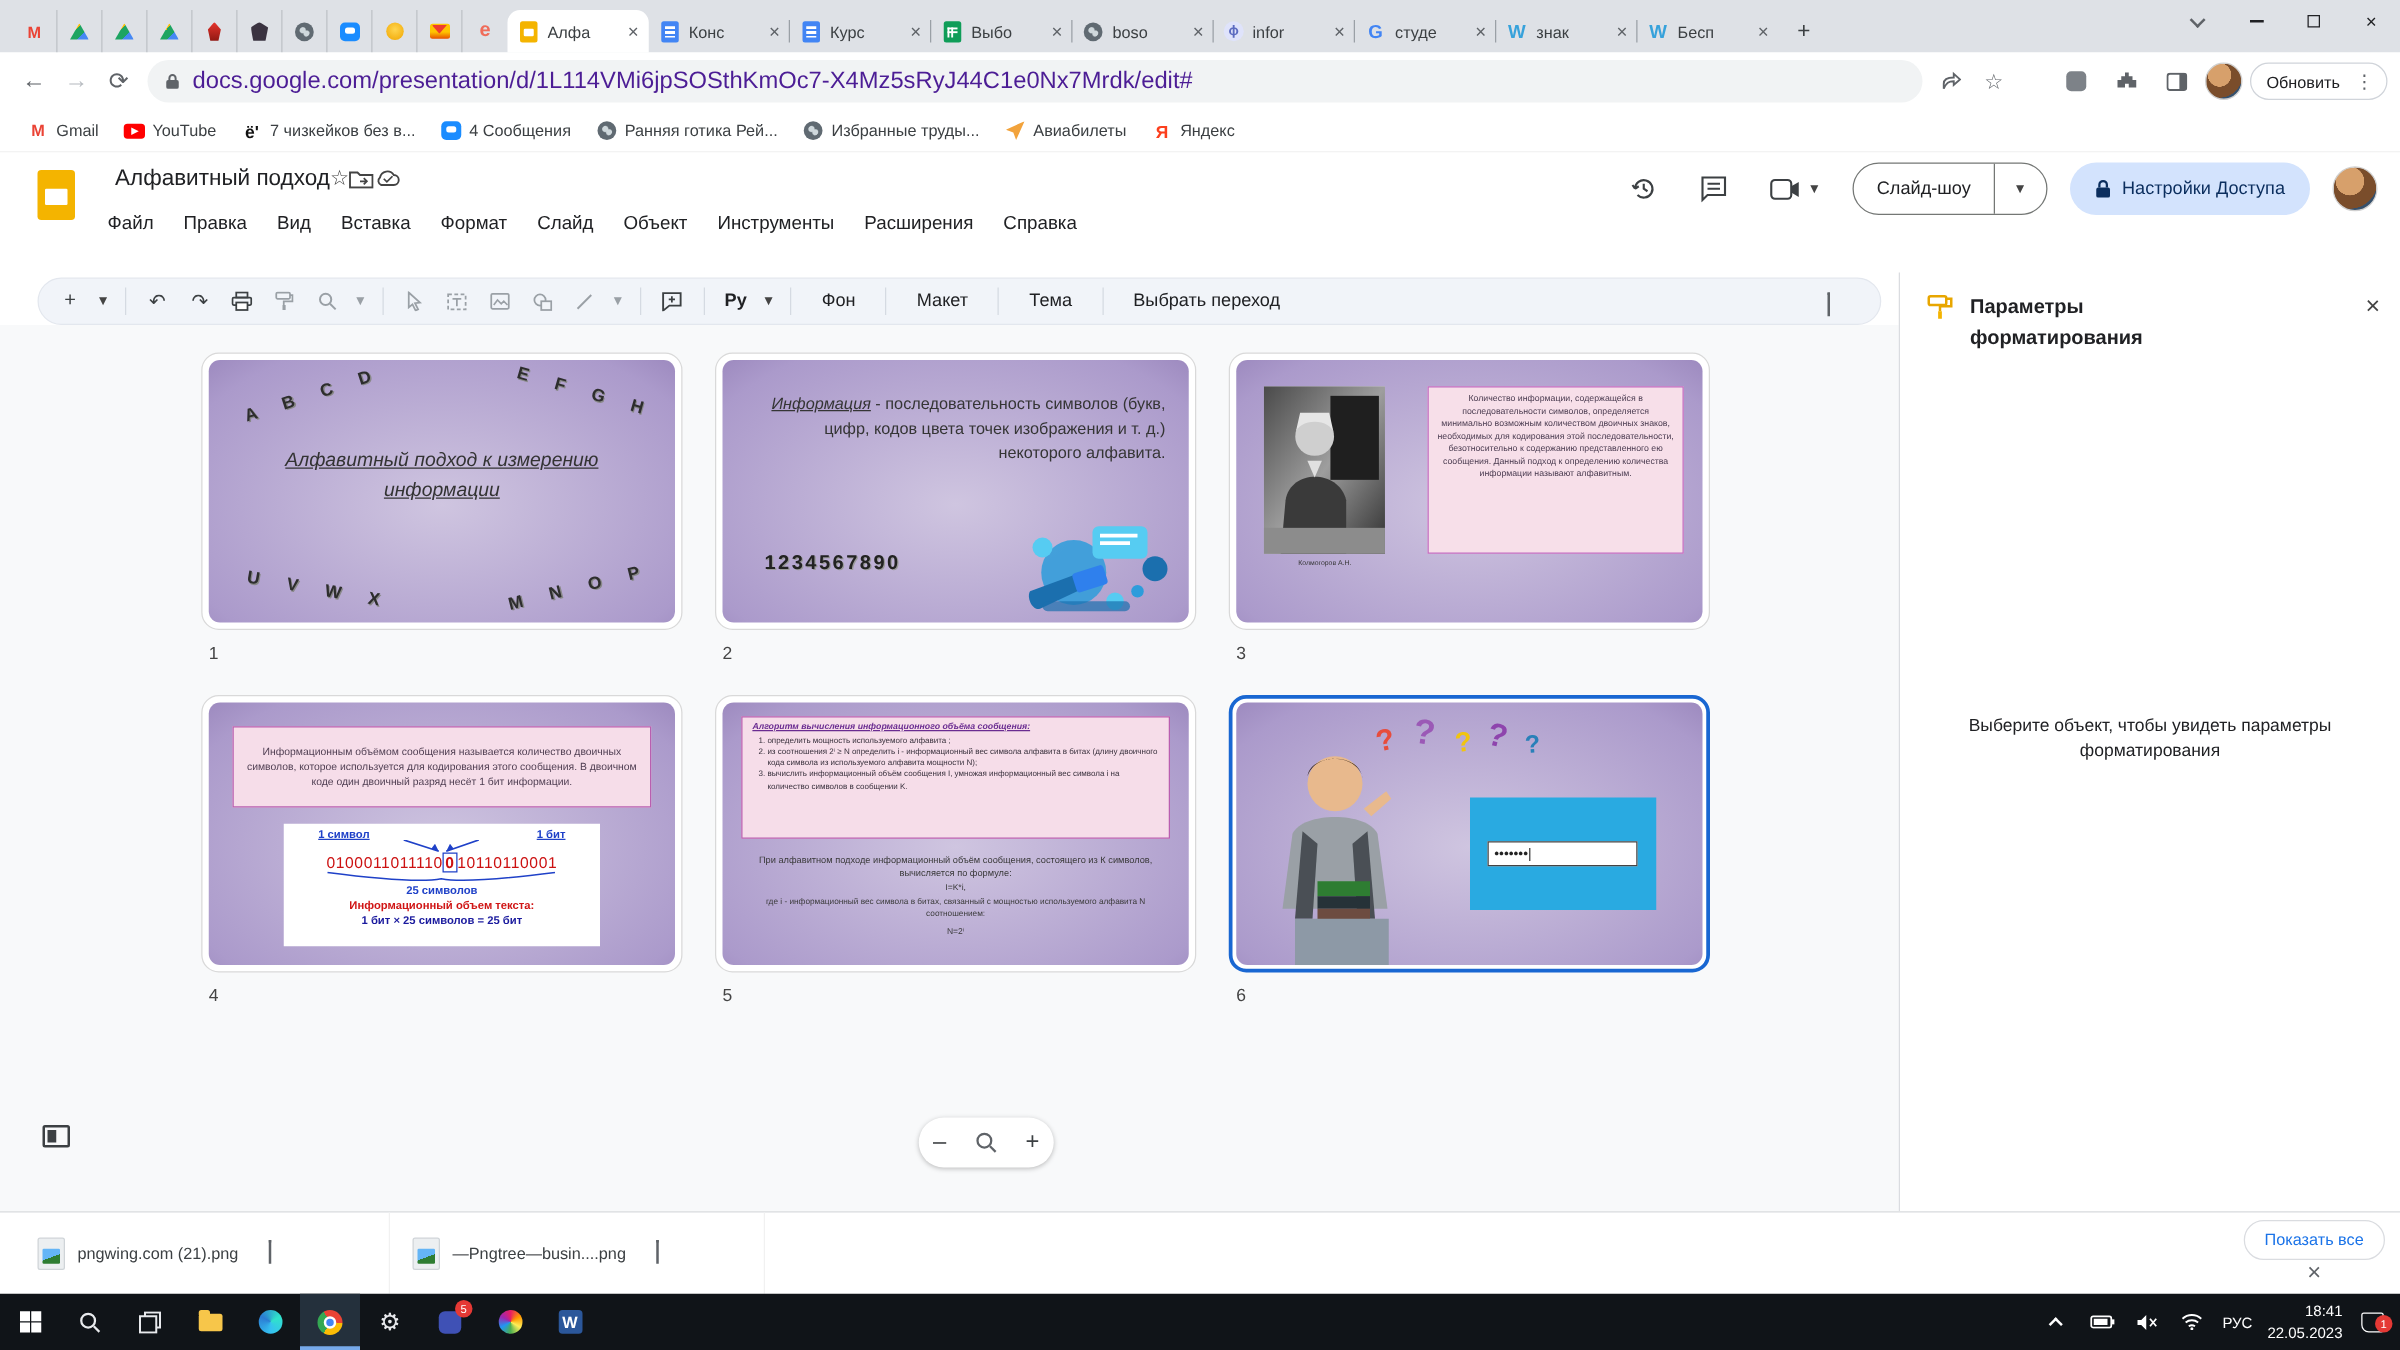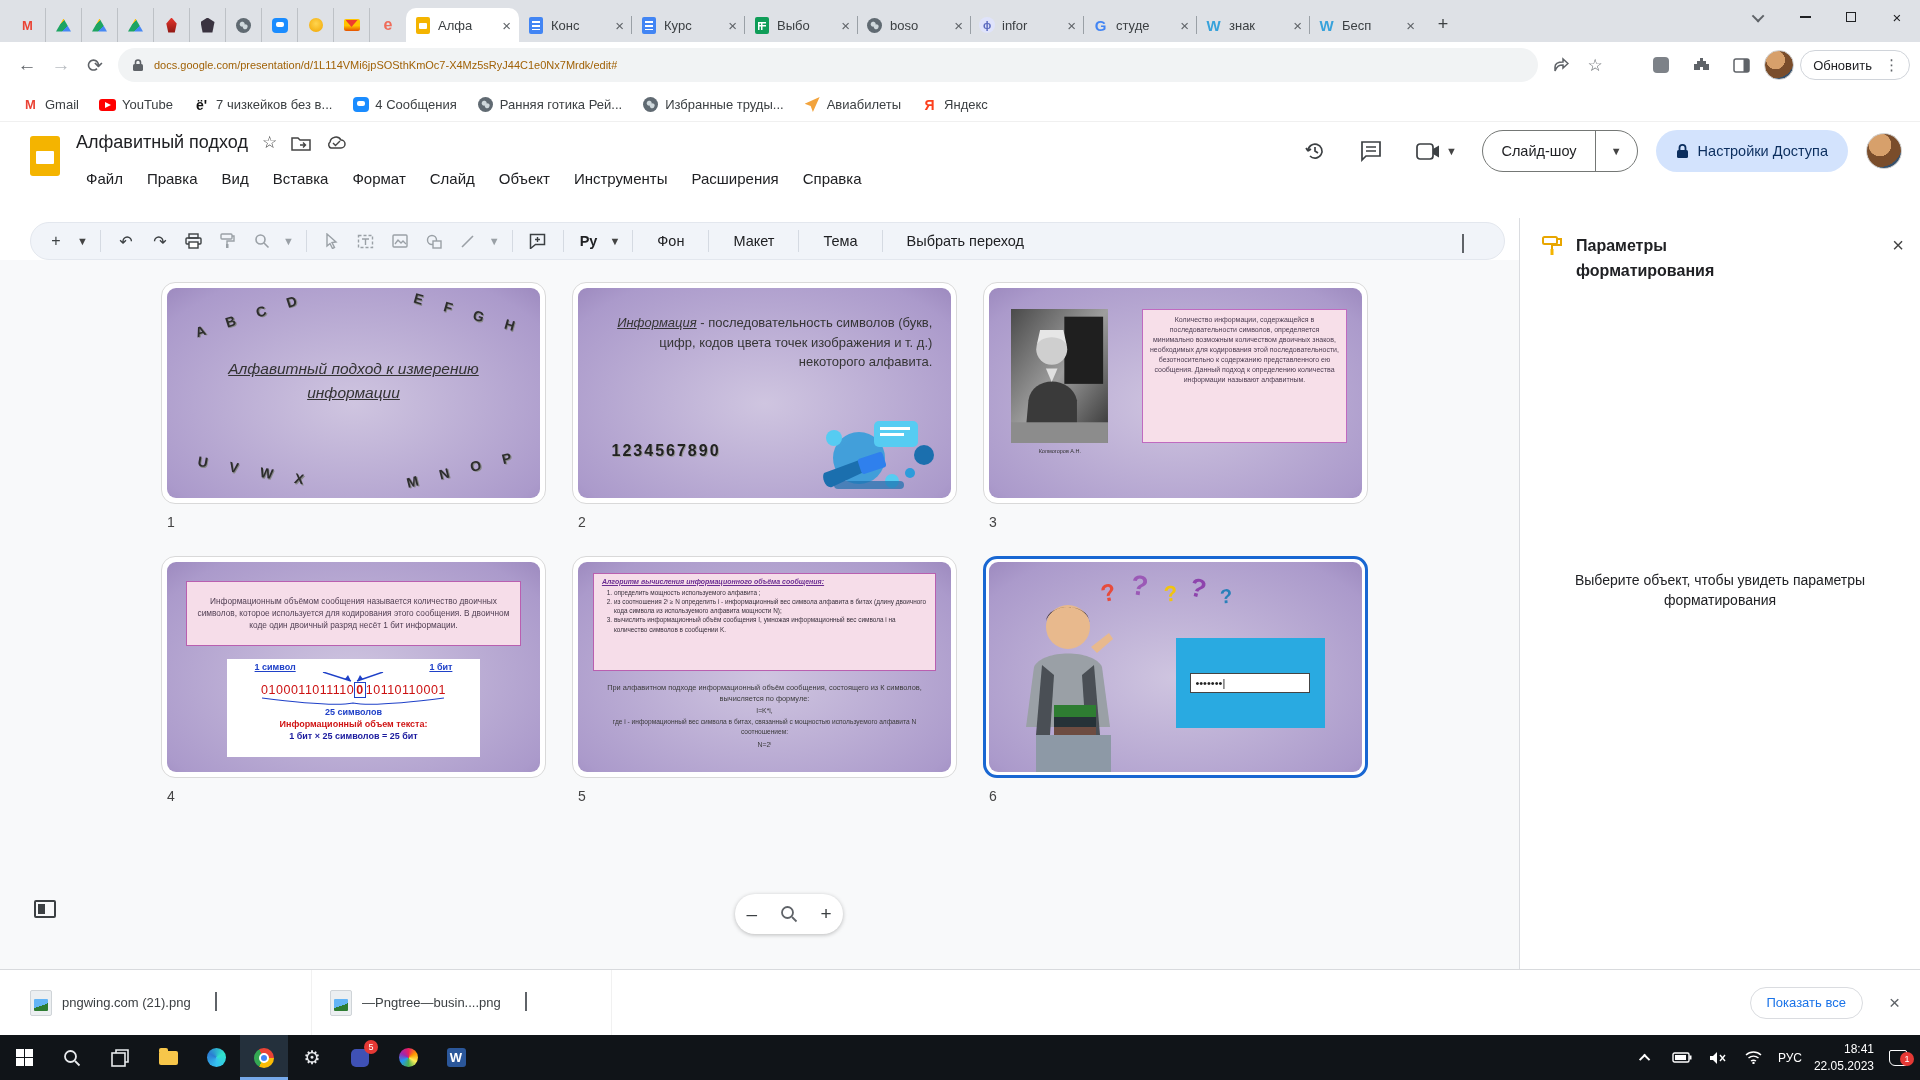--- a/index.html
+++ b/index.html
@@ -51,36 +51,36 @@
   .chev-down { width:9px; height:9px; border-left:2px solid #5f6368; border-bottom:2px solid #5f6368; transform:rotate(-45deg) translateY(-2px); }
   .wc-min { width:11px; border-bottom:2px solid #202124; height:2px; }
   .wc-max { width:10px; height:10px; border:1.5px solid #202124; }
 
   
   #navbar { position:absolute; left:0; top:42px; width:1920px; height:46px; background:#fff; display:flex; align-items:center; padding:0 10px; }
   .navicon { width:34px; height:34px; display:flex; align-items:center; justify-content:center; color:#5f6368; font-size:18px; border-radius:50%; }
   .arrow { font-size:19px; color:#5f6368; }
   .arrow.dis { color:#b8bcc1; }
   #omnibox { flex:1; max-width:1420px; height:34px; margin:0 6px; background:#f1f3f4; border-radius:17px; display:flex; align-items:center; padding:0 14px; gap:10px; }
-  #omnibox .url { font-size:11px; color:#a16207; white-space:nowrap; overflow:hidden; }
+  #omnibox .url { font-size:19px; color:#4c1d95; white-space:nowrap; overflow:hidden; }
   .lock-svg, .mini-svg { flex:none; }
   #nav-right { display:flex; align-items:center; gap:6px; margin-left:auto; }
   .avatar { width:30px; height:30px; border-radius:50%; background:radial-gradient(circle at 38% 32%, #d7a06b 0 36%, #7a4d2b 37% 70%, #36506b 71%); border:1px solid #d0d0d0; }
   #update-pill { height:30px; border:1px solid #d0d4da; border-radius:15px; display:flex; align-items:center; padding:0 4px 0 12px; gap:6px; font-size:13px; color:#202124; }
   .kebab { font-size:15px; color:#5f6368; padding:0 6px; }
 
   
   #bookbar { position:absolute; left:0; top:88px; width:1920px; height:34px; background:#fff; display:flex; align-items:center; gap:4px; padding:0 14px; border-bottom:1px solid #f0f0f0; }
   .bm { display:flex; align-items:center; gap:6px; font-size:13px; color:#3c4043; padding:4px 8px; border-radius:6px; white-space:nowrap; }
 
   
   #appheader { position:absolute; left:0; top:122px; width:1920px; height:96px; background:#fff; }
   #slides-logo { position:absolute; left:30px; top:14px; width:30px; height:40px; background:#f4b400; border-radius:3px; }
   #slides-logo::after { content:""; position:absolute; left:6px; top:15px; width:18px; height:13px; background:#fff; border-radius:1px; }
-  #doc-title-row { position:absolute; left:76px; top:10px; display:flex; align-items:center; gap:14px; }
+  #doc-title-row { position:absolute; left:92px; top:10px; display:flex; align-items:center; }
   #doc-title { font-size:18px; color:#202124; }
   .hdr-mini { color:#444; font-size:17px; }
   #menu-row { position:absolute; left:76px; top:44px; display:flex; gap:4px; }
   .menu-item { font-size:15px; color:#202124; padding:4px 10px; border-radius:4px; }
   #hdr-right { position:absolute; right:18px; top:8px; display:flex; align-items:center; gap:18px; }
   .hicon { width:38px; height:38px; display:flex; align-items:center; justify-content:center; }
   #btn-slideshow { height:42px; border:1px solid #747775; border-radius:21px; display:flex; align-items:center; overflow:hidden; }
   #btn-slideshow .main { padding:0 18px; font-size:14.5px; color:#202124; }
   #btn-slideshow .dd { width:42px; height:42px; border-left:1px solid #747775; display:flex; align-items:center; justify-content:center; color:#202124; }
   #btn-share { height:42px; background:#d3e3fd; border-radius:21px; display:flex; align-items:center; gap:9px; padding:0 20px; font-size:14.5px; color:#0b2e5e; }
@@ -150,21 +150,21 @@
   #panel-x { margin-left:auto; font-size:20px; color:#444; }
   #panel-empty { position:absolute; left:50px; top:352px; width:300px; text-align:center; font-size:14px; color:#202124; line-height:1.45; }
 
   
   #dlbar { position:absolute; left:0; top:969px; width:1920px; height:66px; background:#fff; border-top:1px solid #d8dadd; display:flex; align-items:center; padding:0 12px; }
   .chip { display:flex; align-items:center; gap:10px; padding:0 18px; height:100%; border-right:1px solid #f1f1f1; min-width:300px; }
   .chip-name { font-size:13px; color:#3c4043; }
   .chip-ic { width:22px; height:26px; background:#eceff1; border:1px solid #cfd4d8; border-radius:2px; position:relative; }
   .chip-ic::after { content:""; position:absolute; left:3px; top:8px; width:14px; height:12px; background:linear-gradient(160deg,#64b5f6 0 55%, #2e7d32 55%); border-radius:1px; }
   .chip-chev { margin-left:14px; }
-  #dl-right { margin-left:auto; display:flex; align-items:center; gap:18px; }
+  #dl-right { margin-left:auto; display:flex; align-items:center; gap:0;flex-direction:column; }
   #showall { border:1px solid #dadce0; border-radius:16px; height:32px; display:flex; align-items:center; padding:0 16px; color:#1a73e8; font-size:13px; }
   #dl-x { font-size:19px; color:#5f6368; padding:0 8px; }
 
   
   #taskbar { position:absolute; left:0; top:1035px; width:1920px; height:45px; background:#101418; display:flex; align-items:center; }
   .tk { width:48px; height:45px; display:flex; align-items:center; justify-content:center; position:relative; }
   .tk.active { background:#24303c; box-shadow:inset 0 -3px 0 #76a9ea; }
   .badge { position:absolute; right:6px; top:5px; min-width:14px; height:14px; background:#e53935; color:#fff; border-radius:7px; font-size:9px; display:flex; align-items:center; justify-content:center; padding:0 3px; }
   .win-logo { width:17px; height:17px; display:grid; grid-template-columns:8px 8px; grid-template-rows:8px 8px; gap:1px; }
   .win-logo i { background:#fff; }

